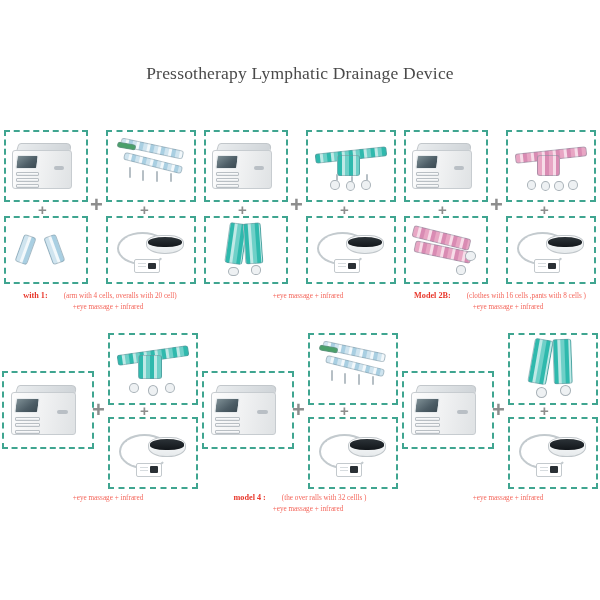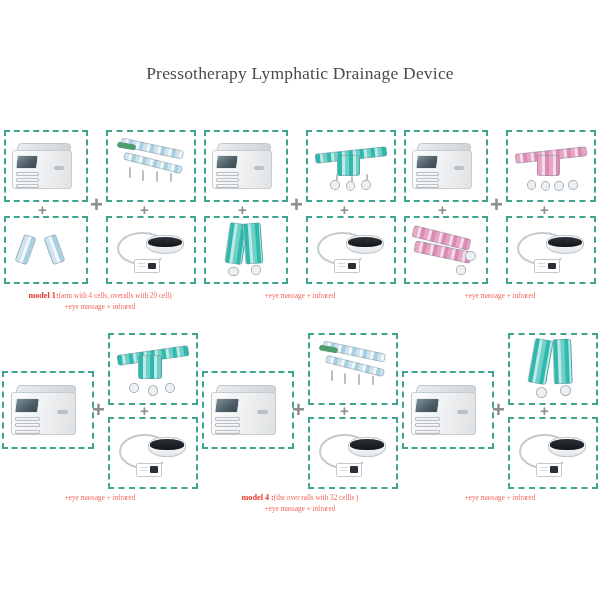--- a/index.html
+++ b/index.html
@@ -94,21 +94,21 @@
   }
   #row-top .caption { top: 163px; }
   #row-bottom .caption { top: 160px; }
   .caption .cap-line1 { display: block; white-space: nowrap; }
   .caption .cap-line2 { display: block; }
   .cap-model {
     font-weight: 700;
     color: #e8372b;
     font-size: 8.2px;
   }
-  .cap-rest { color: #f4655a; }
+  .cap-rest { color: #f4655a; padding-left: 16px; }
 
   
   .art { position: absolute; inset: 0; }
 
   
   .machine { position: absolute; }
   .m-body {
     position: absolute; left: 8%; top: 26%;
     width: 74%; height: 58%;
     background: linear-gradient(100deg,#fdfdfd 0%,#f1f2f3 45%,#dfe2e4 100%);
@@ -266,21 +266,21 @@
                 <div class="ctrl-screen"></div>
               </div>
           </div>
         </div>
         <div class="plus plus-left">+</div>
         <div class="plus plus-mid">+</div>
         <div class="plus plus-right">+</div>
       </div>
       <div class="caption">
         <span class="cap-line1">
-          <span class="cap-model">model 1:</span><span class="cap-rest">(arm with 4 cells, overalls with 20 cell)</span>
+          <span class="cap-model">with 1:</span><span class="cap-rest">(arm with 4 cells, overalls with 20 cell)</span>
         </span>
         <span class="cap-line2 cap-rest">+eye massage + infrared</span>
       </div>
     </div>
 
     <div class="model-block">
       <div class="panels">
         <div class="panel p-tl">
           <div class="art machine">
             <div class="m-top"></div>
@@ -372,20 +372,23 @@
                 <div class="ctrl-dots"></div>
                 <div class="ctrl-screen"></div>
               </div>
           </div>
         </div>
         <div class="plus plus-left">+</div>
         <div class="plus plus-mid">+</div>
         <div class="plus plus-right">+</div>
       </div>
       <div class="caption">
+        <span class="cap-line1">
+          <span class="cap-model">Model 2B:</span><span class="cap-rest">(clothes with 16 cells ,pants with 8 cells )</span>
+        </span>
         <span class="cap-line2 cap-rest">+eye massage + infrared</span>
       </div>
     </div>
 
   </div>
 
   <div class="row" id="row-bottom">
 
     <div class="model-block">
       <div class="panels panels-bottom">

